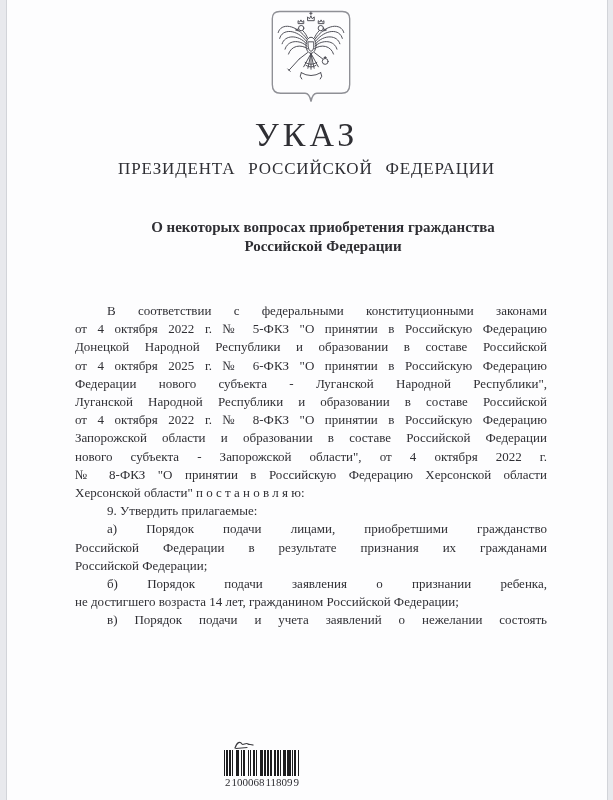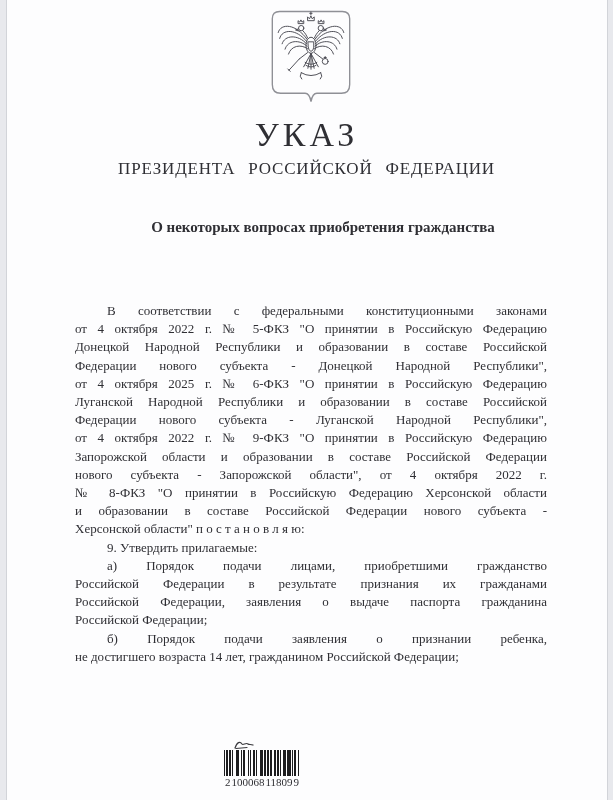--- a/index.html
+++ b/index.html
@@ -90,43 +90,42 @@
       <path d="M31 64 Q41 70 51 64 M31 64 q-2.5 4 0.5 6.5 M51 64 q2.5 4 -0.5 6.5"></path>
     </g>
   </svg>
 </div>
 
 <div class="doc-title">УКАЗ</div>
 <div class="doc-subtitle">ПРЕЗИДЕНТА РОССИЙСКОЙ ФЕДЕРАЦИИ</div>
 
 <div class="doc-heading">
   <div>О некоторых вопросах приобретения гражданства</div>
+  <div>Российской Федерации</div>
 </div>
 
 <div class="doc-body">
     <div class="bl ind">В соответствии с федеральными конституционными законами</div>
     <div class="bl">от 4 октября 2022 г. № 5-ФКЗ "О принятии в Российскую Федерацию</div>
     <div class="bl">Донецкой Народной Республики и образовании в составе Российской</div>
-    <div class="bl">Федерации нового субъекта - Донецкой Народной Республики",</div>
     <div class="bl">от 4 октября 2025 г. № 6-ФКЗ "О принятии в Российскую Федерацию</div>
+    <div class="bl">Федерации нового субъекта - Луганской Народной Республики",</div>
     <div class="bl">Луганской Народной Республики и образовании в составе Российской</div>
-    <div class="bl">Федерации нового субъекта - Луганской Народной Республики",</div>
-    <div class="bl">от 4 октября 2022 г. № 9-ФКЗ "О принятии в Российскую Федерацию</div>
+    <div class="bl">от 4 октября 2022 г. № 8-ФКЗ "О принятии в Российскую Федерацию</div>
     <div class="bl">Запорожской области и образовании в составе Российской Федерации</div>
     <div class="bl">нового субъекта - Запорожской области", от 4 октября 2022 г.</div>
     <div class="bl">№ 8-ФКЗ "О принятии в Российскую Федерацию Херсонской области</div>
-    <div class="bl">и образовании в составе Российской Федерации нового субъекта -</div>
     <div class="bl end">Херсонской области" п о с т а н о в л я ю:</div>
     <div class="bl ind end">9. Утвердить прилагаемые:</div>
     <div class="bl ind">а) Порядок подачи лицами, приобретшими гражданство</div>
     <div class="bl">Российской Федерации в результате признания их гражданами</div>
-    <div class="bl">Российской Федерации, заявления о выдаче паспорта гражданина</div>
     <div class="bl end">Российской Федерации;</div>
     <div class="bl ind">б) Порядок подачи заявления о признании ребенка,</div>
     <div class="bl end">не достигшего возраста 14 лет, гражданином Российской Федерации;</div>
+    <div class="bl ind">в) Порядок подачи и учета заявлений о нежелании состоять</div>
   </div>
 
 <div class="barcode">
   <svg class="sig" width="22" height="10" viewBox="0 0 22 10">
     <path d="M2 8 C4 2 7 1 9 4 C10 6 13 2 15 4 C16 5 18 4 20 5 M3 8.5 L14 7.5" fill="none" stroke="#3a3a3e" stroke-width="1.2" stroke-linecap="round"></path>
   </svg>
   <div class="bars">
       <span class="b" style="width: 1.35px;"></span>
       <span style="width: 1.35px;"></span>
       <span class="b" style="width: 1.35px;"></span>

